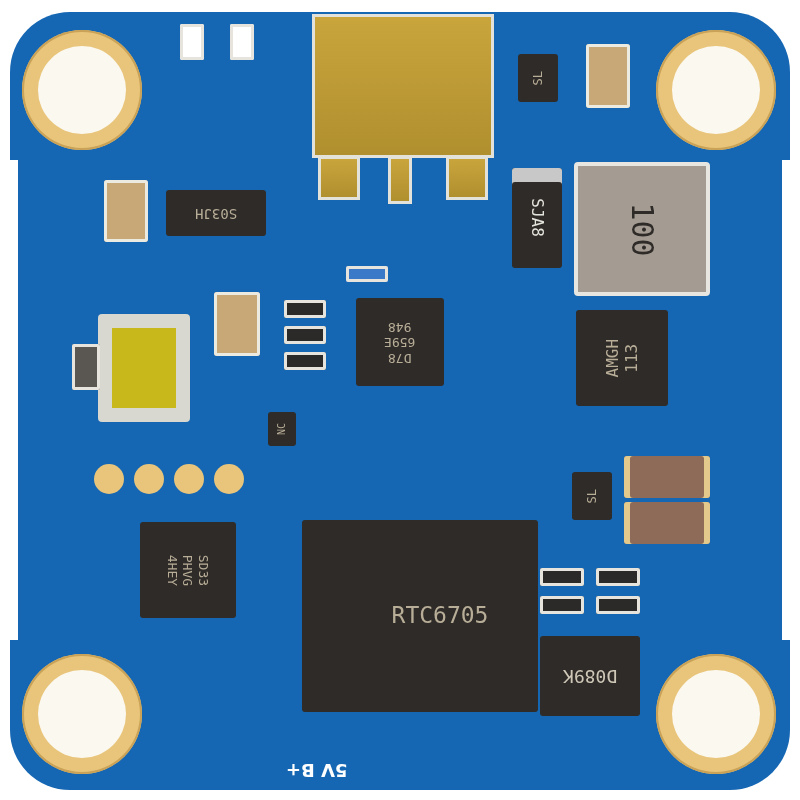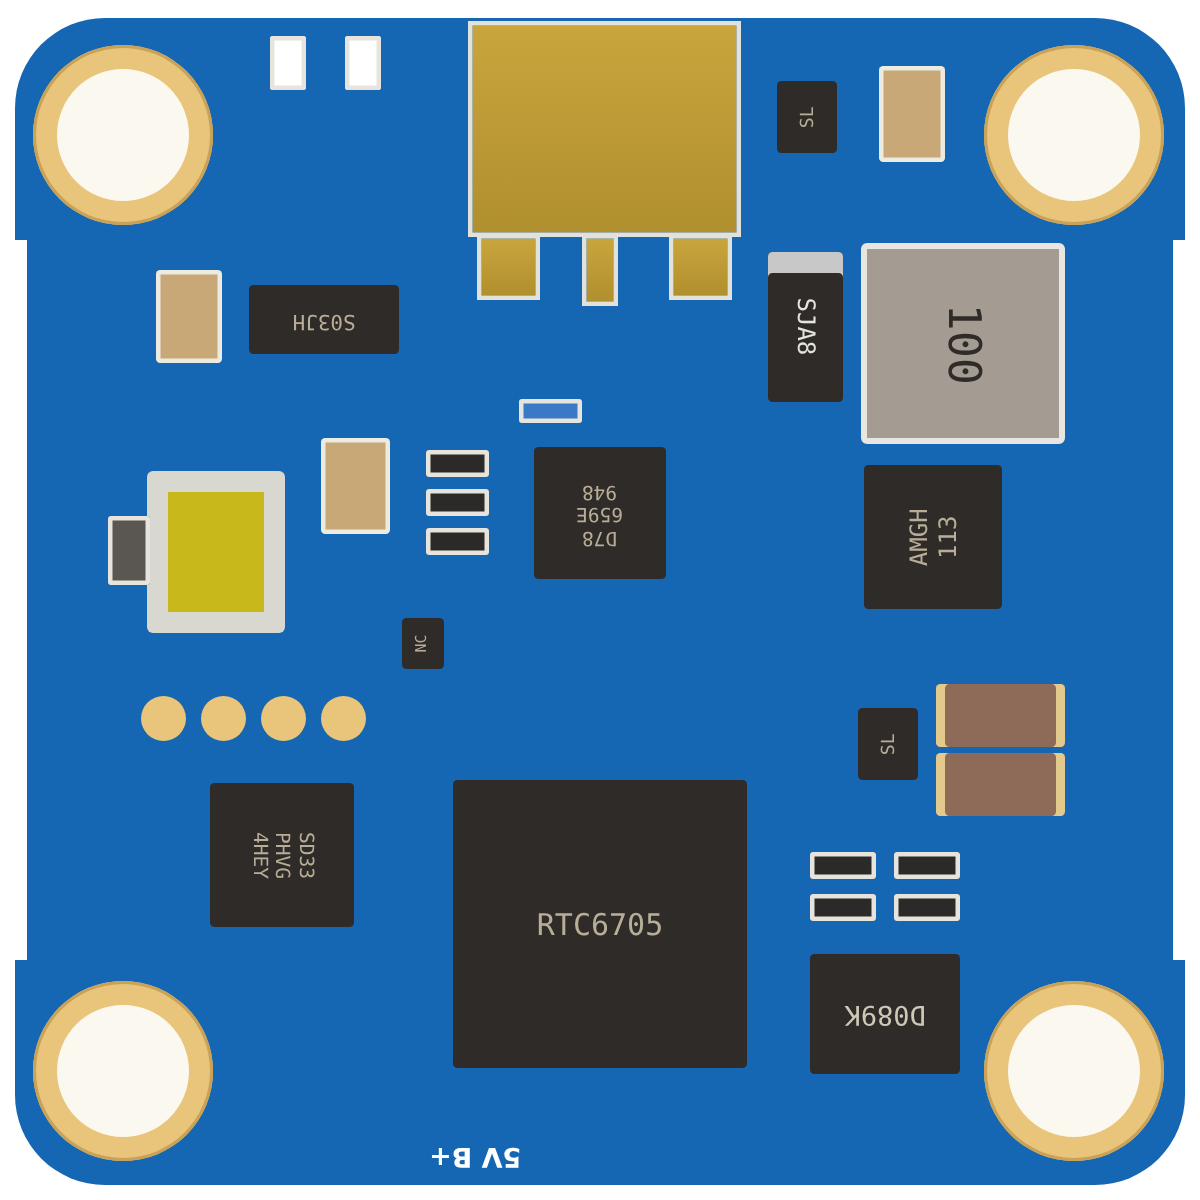--- a/index.html
+++ b/index.html
@@ -59,21 +59,21 @@
   </div>
 <div class="hole-ring" style="left:656px;top:654px;">
     <div class="hole"></div>
   </div>
 
 <div class="sma" style="left:312px;top:14px;width:176px;height:138px;"></div>
 <div class="sma" style="left:318px;top:156px;width:36px;height:38px;"></div>
 <div class="sma" style="left:388px;top:156px;width:18px;height:42px;"></div>
 <div class="sma" style="left:446px;top:156px;width:36px;height:38px;"></div>
 
-<div class="chip" style="left:302px;top:520px;width:196px;height:192px;font-size:20px;">
+<div class="chip" style="left:302px;top:520px;width:196px;height:192px;font-size:23px;padding-left:40px;">
   <div class="lbl"><div>RTC6705</div></div>
 </div>
 
 <div class="chip" style="left:356px;top:298px;width:88px;height:88px;font-size:13px;">
   <div class="lbl rot180"><div>D78</div><div>659E</div><div>948</div></div>
 </div>
 
 <div class="chip" style="left:140px;top:522px;width:96px;height:96px;font-size:13px;">
   <div class="lbl rot90"><div>SD33</div><div>PHVG</div><div>4HEY</div></div>
 </div>

